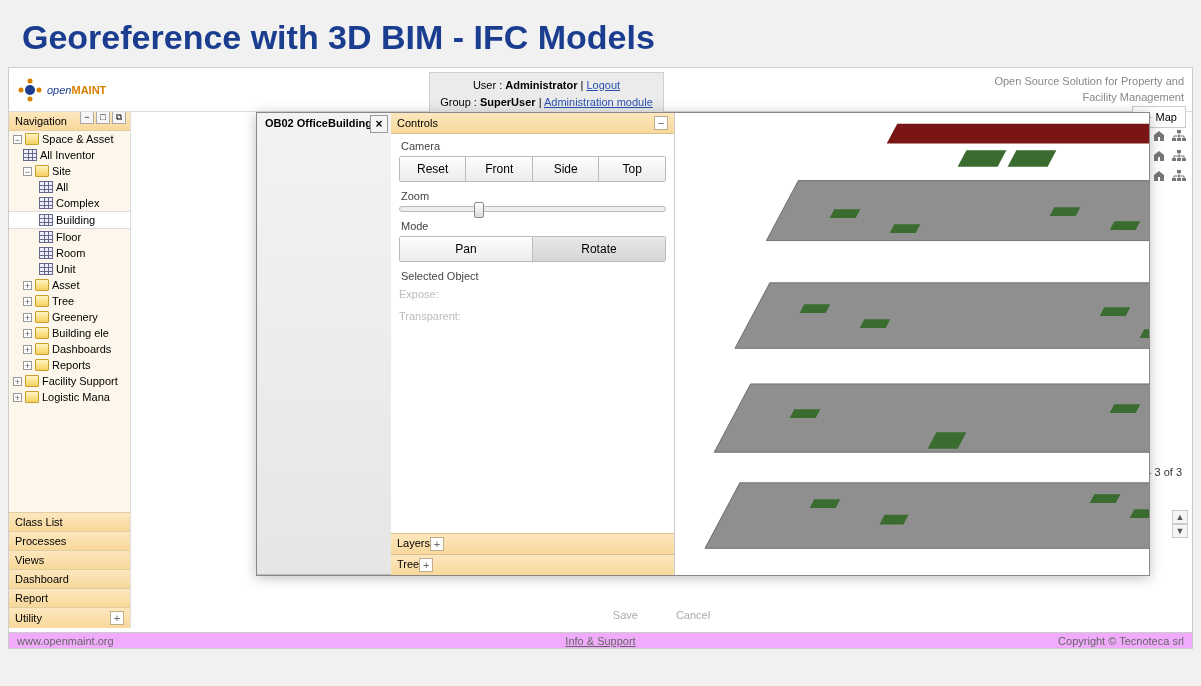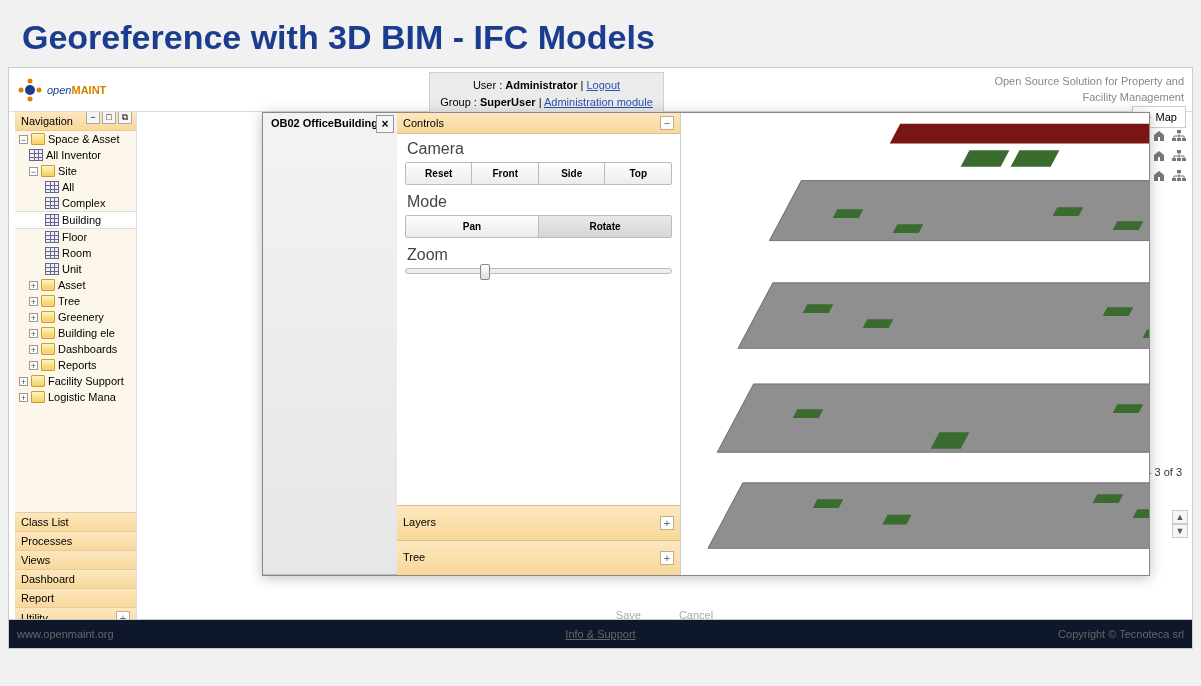--- a/index.html
+++ b/index.html
@@ -10,21 +10,21 @@
 .logo { display: flex; align-items: center; gap: 4px; }
 .logo-icon { width: 26px; height: 26px; }
 .logo-text { font-size: 13px; }
 .logo-text .open { color: #1a3d8f; font-style: italic; }
 .logo-text .maint { color: #d88000; font-weight: bold; }
 .user-block { position: absolute; left: 420px; top: 4px; width: 235px; background: #ebebeb; border: 1px solid #d0d0d0; padding: 4px 8px; font-size: 10.5px; text-align: center; line-height: 1.5; }
 .user-block b { font-weight: bold; }
 .user-block a { color: #2a50b0; text-decoration: underline; cursor: pointer; }
 .tagline { margin-left: auto; text-align: right; color: #888; font-size: 10px; line-height: 1.4; max-width: 210px; }
 .main { display: flex; height: 516px; }
-.sidebar { width: 122px; background: #fdf1dc; border-right: 1px solid #ddd; display: flex; flex-direction: column; overflow: hidden; margin-left: 6px; }
+.sidebar { width: 122px; background: #fdf1dc; border-right: 1px solid #ddd; display: flex; flex-direction: column; overflow: hidden; }
 .nav-header { background: linear-gradient(#fde7bf,#f8d89a); padding: 3px 6px; font-size: 11px; border-bottom: 1px solid #e0cda0; }
 .tree { flex: 1; overflow: hidden; background: #fdf7eb; font-size: 11px; }
 .tree-item { display: flex; align-items: center; padding: 2px 2px 2px 4px; gap: 3px; white-space: nowrap; cursor: pointer; }
 .tree-item.l1 { padding-left: 14px; }
 .tree-item.l2 { padding-left: 30px; }
 .tree-item.sel { background: #fff; border-top:1px solid #ddd;border-bottom:1px solid #ddd; }
 .exp { width: 9px; height: 9px; display: inline-block; font-size: 9px; line-height: 9px; text-align:center; color:#555; border:1px solid #999; background:#fff; }
 .folder-icon { width:14px; height:12px; background: linear-gradient(#fff3c0,#f5d060); border:1px solid #c9a030; border-radius:1px; display:inline-block; }
 .grid-icon { width:14px; height:12px; display:inline-block; border:1px solid #668; background:
   linear-gradient(#668,#668) 0 3px/100% 1px no-repeat,
@@ -44,40 +44,40 @@
 .paging { position:absolute; right:10px; bottom:150px; font-size:11px; color:#333; }
 .save-cancel { position:absolute; left:50%; transform:translateX(-50%); bottom:4px; display:flex; gap:14px; color:#aaa; }
 .save-cancel span { padding:3px 12px; }
 .modal { position:absolute; left:125px; top:0; right:42px; height:464px; background:#fff; border:1px solid #888; box-shadow:0 2px 12px rgba(0,0,0,0.25); display:flex; flex-direction:row; }
 .modal-title { background:linear-gradient(#f3f3f3,#e6e6e6); border-bottom:1px solid #bbb; padding:4px 8px; text-align:center; font-weight:bold; font-size:11px; position:relative; }
 .modal-close { position:absolute; right:3px; top:2px; width:18px; height:18px; border:1px solid #999; background:#f5f5f5; font-size:12px; line-height:16px; text-align:center; cursor:pointer; }
 .modal-body { flex:1; display:flex; }
 .controls-panel { width:284px; border-right:1px solid #ccc; display:flex; flex-direction:column; background:#fff; }
 .controls-header { background:linear-gradient(#fde7bf,#f8d89a); padding:3px 6px; display:flex; justify-content:space-between; align-items:center; border-bottom:1px solid #d7c28f; }
 .fieldset { margin:6px 8px 2px; }
-.fieldset-label { font-size:16px; color:#444; margin-bottom:4px; padding-left:2px;}
+.fieldset-label { font-size:11px; color:#444; margin-bottom:4px; padding-left:2px;}
 .btn-row { display:flex; gap:0; border:1px solid #bbb; border-radius:2px; overflow:hidden; }
-.btn-row button { flex:1; padding:5px 0; background:linear-gradient(#fdfdfd,#ececec); border:none; border-right:1px solid #bbb; cursor:pointer; font-size:10px;font-weight:bold; }
+.btn-row button { flex:1; padding:5px 0; background:linear-gradient(#fdfdfd,#ececec); border:none; border-right:1px solid #bbb; cursor:pointer; font-size:12px; }
 .btn-row button:last-child { border-right:none; }
 .btn-row button.active { background:linear-gradient(#e8e8e8,#d6d6d6); }
 .mode-row button { flex:1; }
 .zoom-slider { width:100%; margin-top:4px; }
 .slider-track { height:6px; background:#eee; border:1px solid #bbb; border-radius:3px; position:relative; }
 .slider-thumb { position:absolute; left:28%; top:-5px; width:10px; height:16px; background:linear-gradient(#fff,#ddd); border:1px solid #888; border-radius:2px; cursor:pointer; }
 .sel-obj { color:#bbb; font-size:11px; padding:2px 0 8px; }
 .viewer { flex:1; background:#fff; position:relative; overflow:hidden; }
-.layers-acc, .tree-acc { background:linear-gradient(#fde7bf,#f8d89a); padding:10px 6px; display:flex; justify-content:space-between; border-top:1px solid #d7c28f; cursor:pointer;}
+.layers-acc, .tree-acc { background:linear-gradient(#fde7bf,#f8d89a); padding:3px 6px; display:flex; justify-content:flex-start; border-top:1px solid #d7c28f; cursor:pointer;}
 .spacer { flex:1; }
 .win-btns { position:absolute; right:4px; top:-2px; display:flex; gap:2px; }
 .win-btns span { width:14px; height:14px; border:1px solid #aaa; background:#f5f5f5; font-size:9px; line-height:12px; text-align:center; cursor:pointer; }
 .nav-head-wrap{ position:relative; }
 .content-rel{ position:relative; height:100%; }
 .scroll-arrows{ position:absolute; right:4px; bottom:90px; display:flex; flex-direction:column; gap:0; }
 .scroll-arrows span{ width:16px; height:14px; border:1px solid #ccc; background:#f5f5f5; text-align:center; font-size:9px; line-height:12px; color:#555; cursor:pointer;}
-.footer { position:absolute; left:0; right:0; bottom:0; height:29px; border-top:1px solid #ccc; display:flex; align-items:center; padding:0 8px; font-size:10px; color:#666; background:#0f172a;}
+.footer { position:absolute; left:0; right:0; bottom:0; height:16px; border-top:1px solid #ccc; display:flex; align-items:center; padding:0 8px; font-size:10px; color:#666; background:#f0abfc;}
 .footer .mid { position:absolute; left:50%; transform:translateX(-50%);text-decoration:underline; }
 .footer .right { margin-left:auto; }
 
 .iso { position:absolute; left:50%; top:50%; transform:translate(-50%,-52%); }
 .floor { position:absolute; background:#8f8f8f; transform:skewX(-28deg) scaleY(0.55); border:1px solid #6e6e6e; }
 .furn { position:absolute; background:#3a6b2f; transform:skewX(-28deg) scaleY(0.55); }
 .roof { position:absolute; background:#7a1515; transform:skewX(-28deg) scaleY(0.55); }
 </style>
 </head>
 <body>
@@ -299,33 +299,38 @@
               <div class="fieldset">
                 <div class="fieldset-label">Camera</div>
                 <div class="btn-row">
                   <button>Reset</button>
                   <button>Front</button>
                   <button>Side</button>
                   <button>Top</button>
                 </div>
               </div>
               <div class="fieldset">
-                <div class="fieldset-label">Mode</div>
-                <div class="btn-row mode-row">
-                  <button>Pan</button>
-                  <button class="active">Rotate</button>
-                </div>
-              </div>
-              <div class="fieldset">
                 <div class="fieldset-label">Zoom</div>
                 <div class="zoom-slider">
                   <div class="slider-track">
                     <div class="slider-thumb"></div>
                   </div>
                 </div>
+              </div>
+              <div class="fieldset">
+                <div class="fieldset-label">Mode</div>
+                <div class="btn-row mode-row">
+                  <button>Pan</button>
+                  <button class="active">Rotate</button>
+                </div>
+              </div>
+              <div class="fieldset">
+                <div class="fieldset-label">Selected Object</div>
+                <div class="sel-obj">Expose:</div>
+                <div class="sel-obj">Transparent:</div>
               </div>
               <div class="spacer"></div>
               <div class="layers-acc">
                 <span>Layers</span>
                 <span class="plus-btn">+</span>
               </div>
               <div class="tree-acc">
                 <span>Tree</span>
                 <span class="plus-btn">+</span>
               </div>

